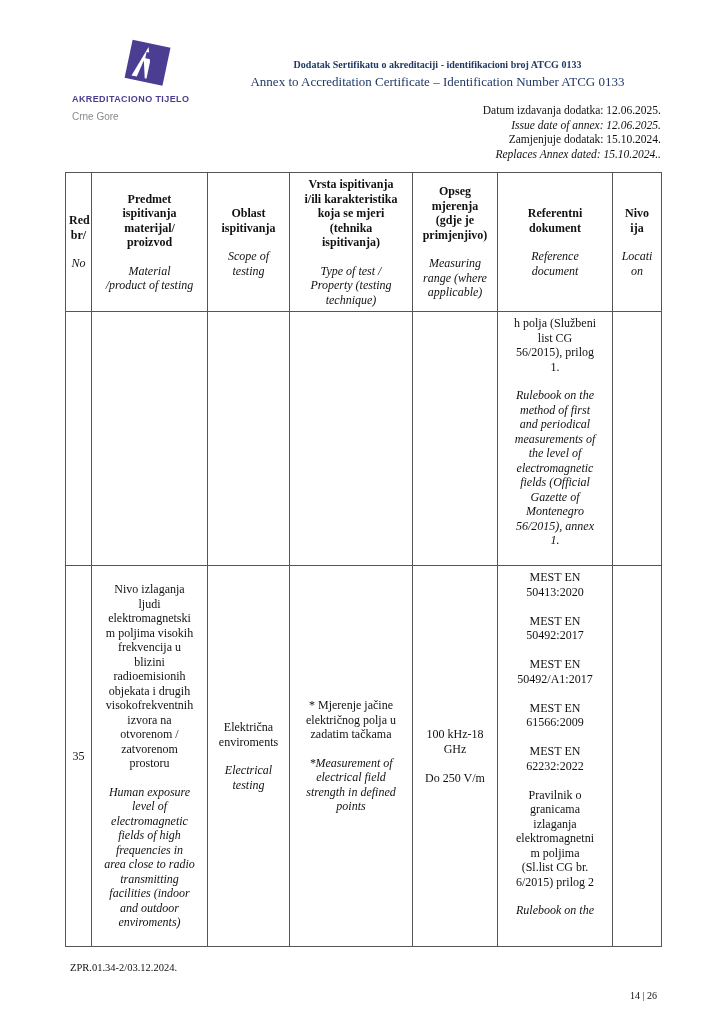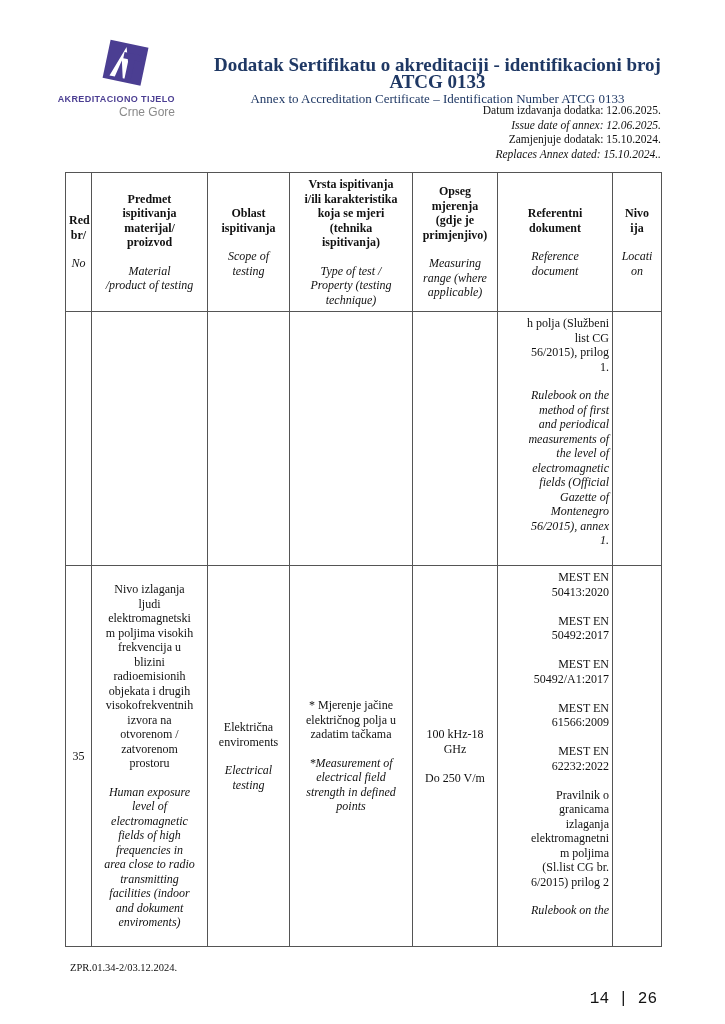--- a/index.html
+++ b/index.html
@@ -7,39 +7,39 @@
     position:relative;
     width:725px;height:1024px;
     background:#ffffff;
     font-family:"Liberation Serif", serif;
     color:#111;
     overflow:hidden;
     margin:0 auto;
   }
   
   .logo-block{
-    position:absolute;left:50px;top:36px;width:125px;
-    text-align:right;
+    position:absolute;left:72px;top:36px;width:125px;
+    text-align:left;
   }
   .logo-mark{display:block;margin:0 auto 2px 48px;}
   .org-name{
     font-family:"Liberation Sans", sans-serif;
     font-size:9px;font-weight:bold;color:#4b3e92;
     letter-spacing:.4px;white-space:nowrap;
   }
   .org-subname{
     font-family:"Liberation Sans", sans-serif;
-    font-size:12px;color:#8a8a8a;margin-top:1px;
+    font-size:10px;color:#8a8a8a;margin-top:7px;
   }
   
   .title-block{
     position:absolute;left:210px;top:56px;width:455px;
     text-align:center;color:#1f3864;
   }
-  .doc-title{font-size:19px;font-weight:bold;line-height:17px;}
+  .doc-title{font-size:10px;font-weight:bold;line-height:17px;}
   .doc-subtitle{font-size:13px;line-height:17px;}
   
   .dates-block{
     position:absolute;right:64px;top:103px;
     text-align:right;font-size:11.5px;line-height:14.5px;color:#111;
   }
   .date-line.it{font-style:italic;}
   
   table.acc-table{
     position:absolute;left:65px;top:172px;
@@ -50,27 +50,27 @@
     text-align:center;vertical-align:middle;
     padding:2px 3px;
     font-size:12px;line-height:14.5px;font-weight:normal;
   }
   .r-head{height:139px;}
   .r-cont{height:254px;}
   .r-35{height:381px;}
   .m{white-space:pre-line;}
   th .m{font-weight:bold;}
   .s{white-space:pre-line;font-style:italic;margin-top:14px;}
-  td.top{vertical-align:top;padding-top:4px;text-align:right;}
+  td.top{vertical-align:top;padding-top:4px;}
   
   .footer-doc-code{
     position:absolute;left:70px;top:962px;font-size:10.5px;
   }
   .footer-page{
-    position:absolute;right:68px;top:990px;font-size:16px;font-family:Liberation Mono, monospace;
+    position:absolute;right:68px;top:990px;font-size:10px;
   }
 </style>
 </head>
 <body>
 
 <div class="page">
 
   <div class="logo-block">
     <svg class="logo-mark" width="54" height="56" viewBox="0 0 60 62" aria-hidden="true">
       <g transform="rotate(12 30 30)">
@@ -204,21 +204,21 @@
 zatvorenom
 prostoru</div>
           <div class="s">Human exposure
 level of
 electromagnetic
 fields of high
 frequencies in
 area close to radio
 transmitting
 facilities (indoor
-and dokument
+and outdoor
 enviroments)</div>
         </td>
         <td>
           <div class="m">Električna
 enviroments</div>
           <div class="s">Electrical
 testing</div>
         </td>
         <td>
           <div class="m">* Mjerenje jačine

